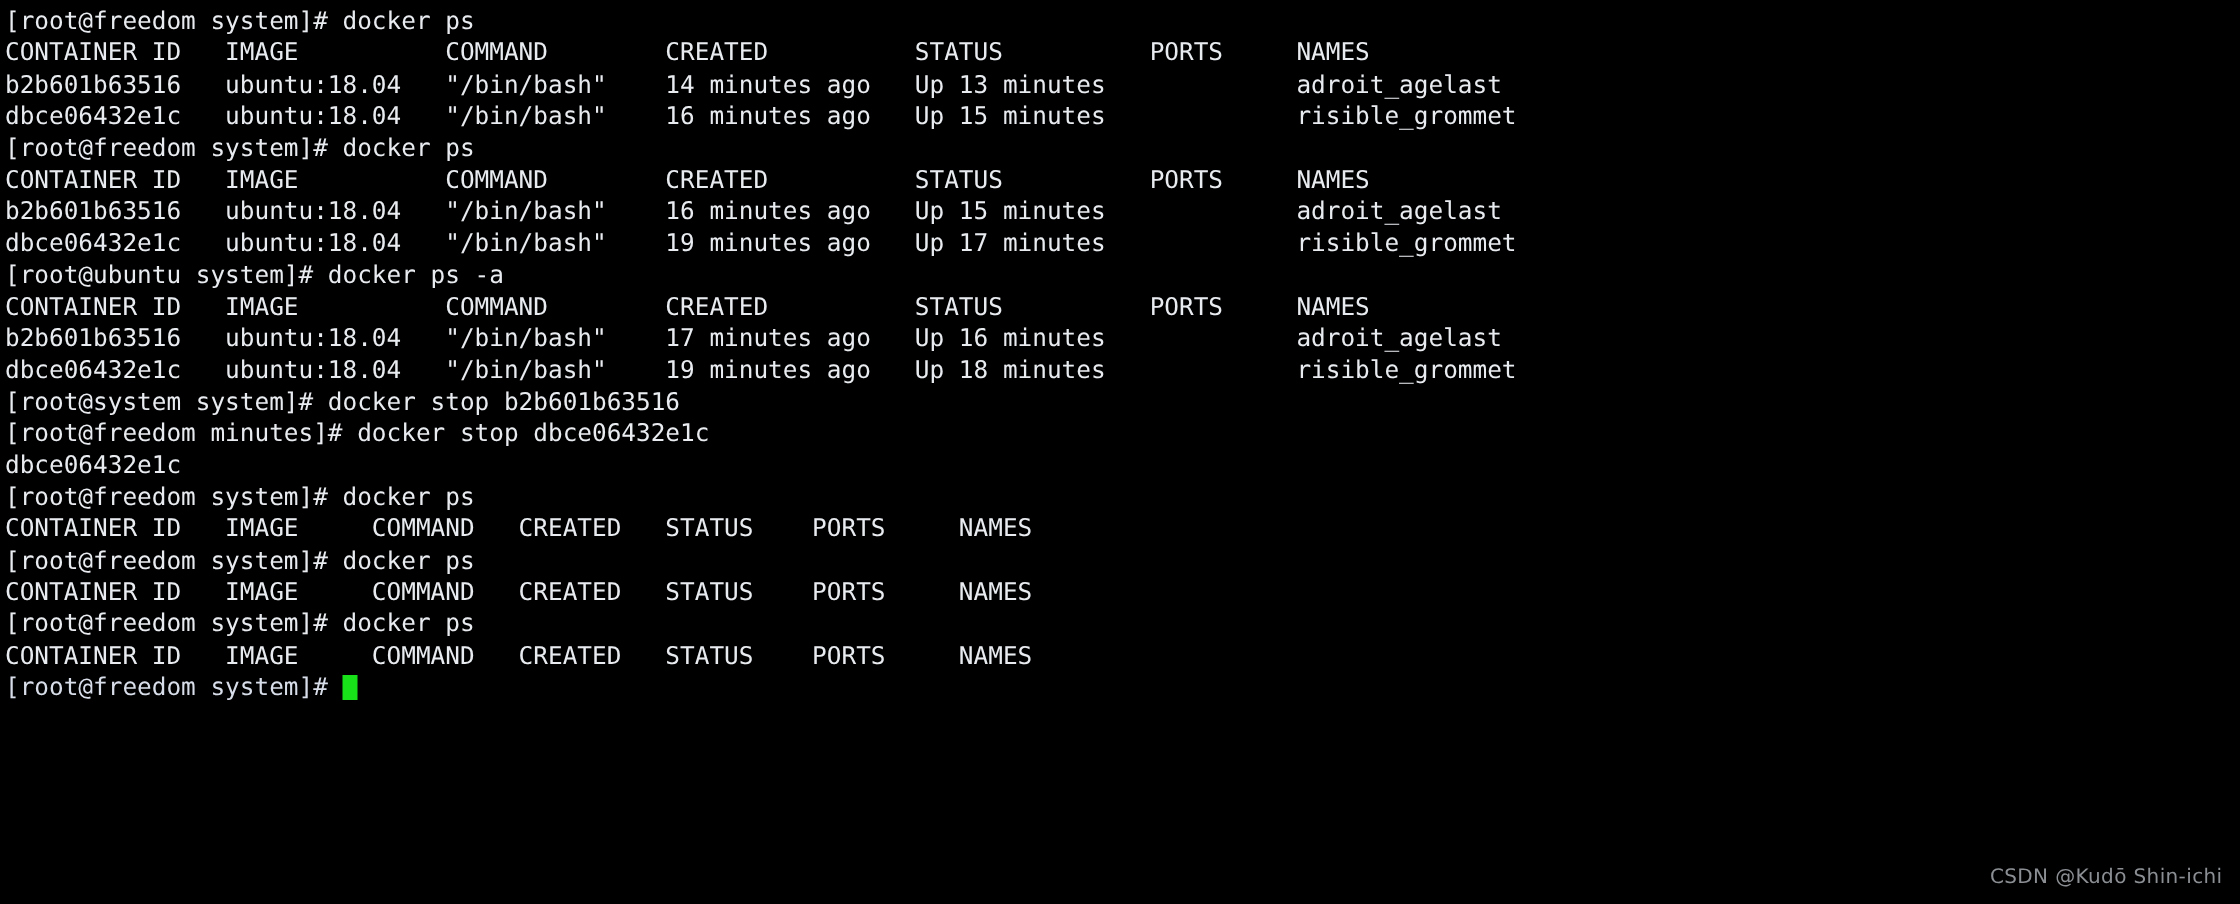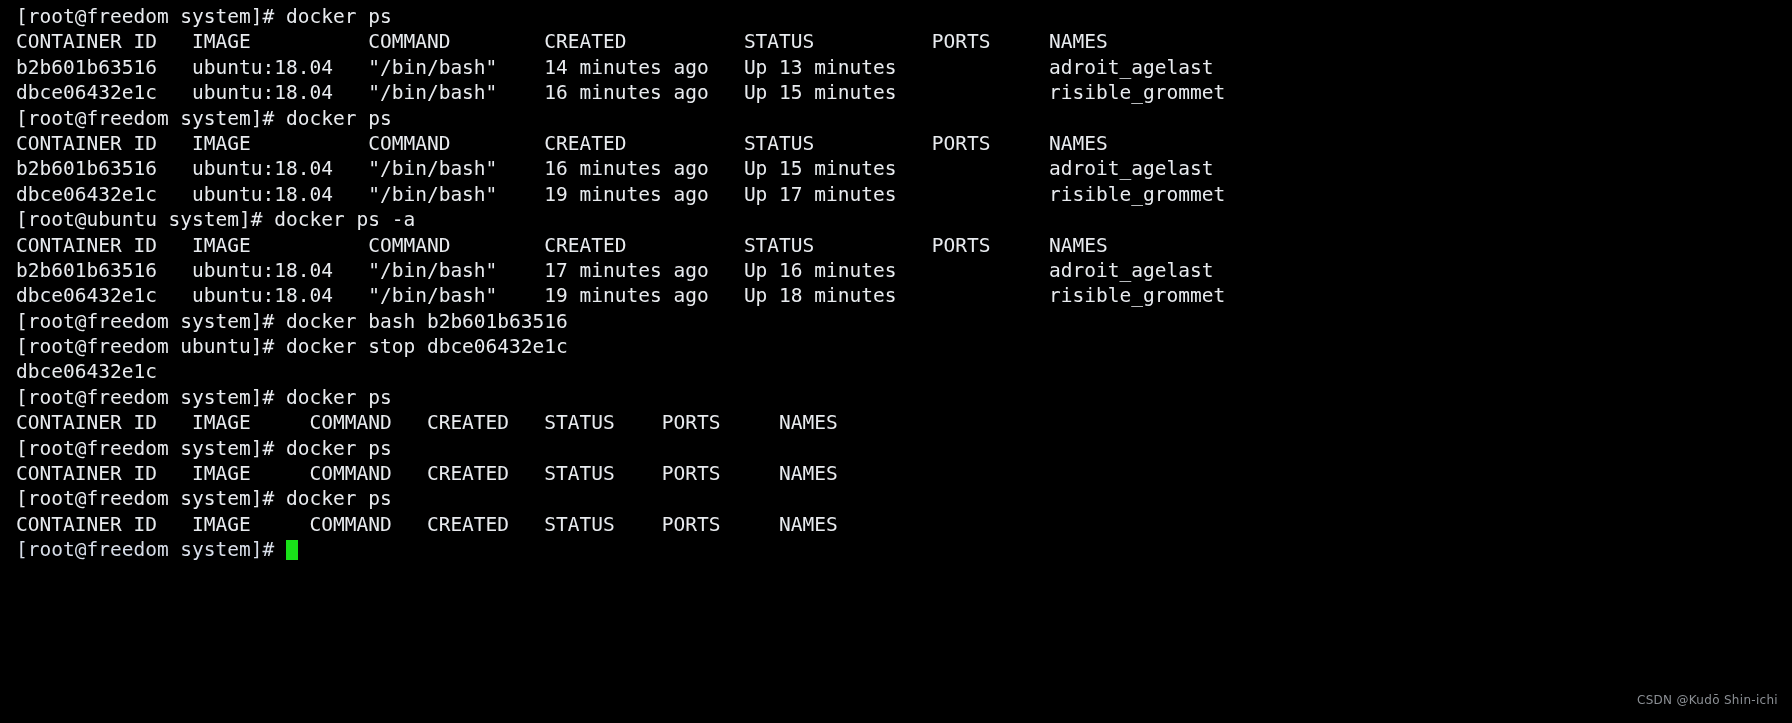--- a/index.html
+++ b/index.html
@@ -24,43 +24,41 @@
     line-height: 25.4px;
     letter-spacing: 0px;
     padding: 4px 0 0 4px;
     box-sizing: border-box;
   }
   .line {
     white-space: pre;
     height: 25.4px;
     color: #e8ebef;
     font-family: "DejaVu Sans Mono", "Liberation Mono", monospace;
-    margin-left: 12px;
   }
   .cursorline {
     white-space: pre;
     height: 25.4px;
     display: block;
     position: relative;
-    margin-left: 12px;
   }
   .cursor-block {
     display: inline-block;
     width: 11.7px;
     height: 20px;
     background: #19e119;
     vertical-align: -4px;
   }
   #watermark {
     position: absolute;
     right: 14px;
     bottom: 10px;
     color: #8b8f94;
     font-family: "DejaVu Sans", "Liberation Sans", sans-serif;
-    font-size: 12px;
+    font-size: 16px;
     letter-spacing: 0.3px;
     white-space: pre;
   }
 </style>
 </head>
 <body>
 
 <div id="terminal">
 
   <div id="terminal-output">
@@ -69,22 +67,22 @@
       <div class="line">b2b601b63516   ubuntu:18.04   "/bin/bash"    14 minutes ago   Up 13 minutes             adroit_agelast</div>
       <div class="line">dbce06432e1c   ubuntu:18.04   "/bin/bash"    16 minutes ago   Up 15 minutes             risible_grommet</div>
       <div class="line">[root@freedom system]# docker ps</div>
       <div class="line">CONTAINER ID   IMAGE          COMMAND        CREATED          STATUS          PORTS     NAMES</div>
       <div class="line">b2b601b63516   ubuntu:18.04   "/bin/bash"    16 minutes ago   Up 15 minutes             adroit_agelast</div>
       <div class="line">dbce06432e1c   ubuntu:18.04   "/bin/bash"    19 minutes ago   Up 17 minutes             risible_grommet</div>
       <div class="line">[root@ubuntu system]# docker ps -a</div>
       <div class="line">CONTAINER ID   IMAGE          COMMAND        CREATED          STATUS          PORTS     NAMES</div>
       <div class="line">b2b601b63516   ubuntu:18.04   "/bin/bash"    17 minutes ago   Up 16 minutes             adroit_agelast</div>
       <div class="line">dbce06432e1c   ubuntu:18.04   "/bin/bash"    19 minutes ago   Up 18 minutes             risible_grommet</div>
-      <div class="line">[root@freedom system]# docker bash b2b601b63516</div>
-      <div class="line">[root@freedom ubuntu]# docker stop dbce06432e1c</div>
+      <div class="line">[root@system system]# docker stop b2b601b63516</div>
+      <div class="line">[root@freedom minutes]# docker stop dbce06432e1c</div>
       <div class="line">dbce06432e1c</div>
       <div class="line">[root@freedom system]# docker ps</div>
       <div class="line">CONTAINER ID   IMAGE     COMMAND   CREATED   STATUS    PORTS     NAMES</div>
       <div class="line">[root@freedom system]# docker ps</div>
       <div class="line">CONTAINER ID   IMAGE     COMMAND   CREATED   STATUS    PORTS     NAMES</div>
       <div class="line">[root@freedom system]# docker ps</div>
       <div class="line">CONTAINER ID   IMAGE     COMMAND   CREATED   STATUS    PORTS     NAMES</div>
     </div>
 
   <div class="cursorline"><span>[root@freedom system]# </span><span class="cursor-block"></span></div>

